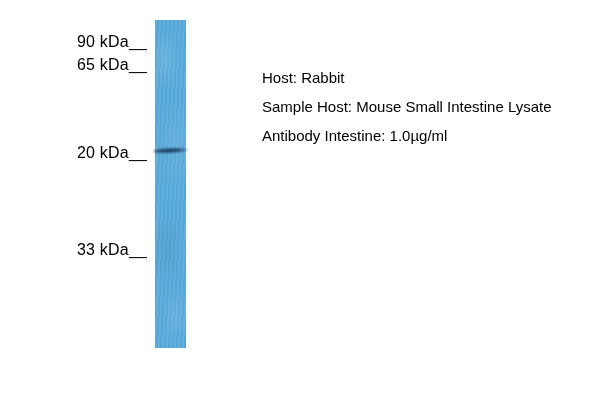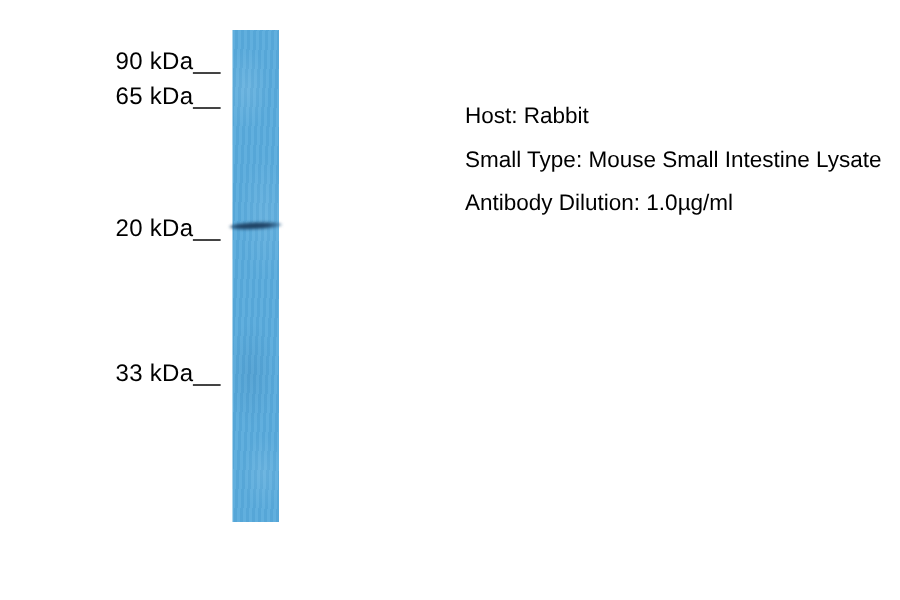--- a/index.html
+++ b/index.html
@@ -51,21 +51,20 @@
     letter-spacing: 0.2px;
   }
   
   .annotations {
     position: absolute;
     left: 262px;
     top: 63px;
     font-size: 15px;
     line-height: 29px;
     color: #000000;
-    margin-left: 48px;
   }
   .ann-line {
     white-space: nowrap;
   }
 </style>
 </head>
 <body>
 
 <div class="figure">
 
@@ -77,17 +76,17 @@
 
   <div class="marker" style="top:57px">65 kDa__</div>
 
   <div class="marker" style="top:145px">20 kDa__</div>
 
   <div class="marker" style="top:242px">33 kDa__</div>
 
 
   <div class="annotations">
     <div class="ann-line">Host: Rabbit</div>
-    <div class="ann-line">Small Type: Mouse Small Intestine Lysate</div>
-    <div class="ann-line">Antibody Dilution: 1.0µg/ml</div>
+    <div class="ann-line">Sample Host: Mouse Small Intestine Lysate</div>
+    <div class="ann-line">Antibody Intestine: 1.0µg/ml</div>
   </div>
 
 </div>
 
 </body></html>

